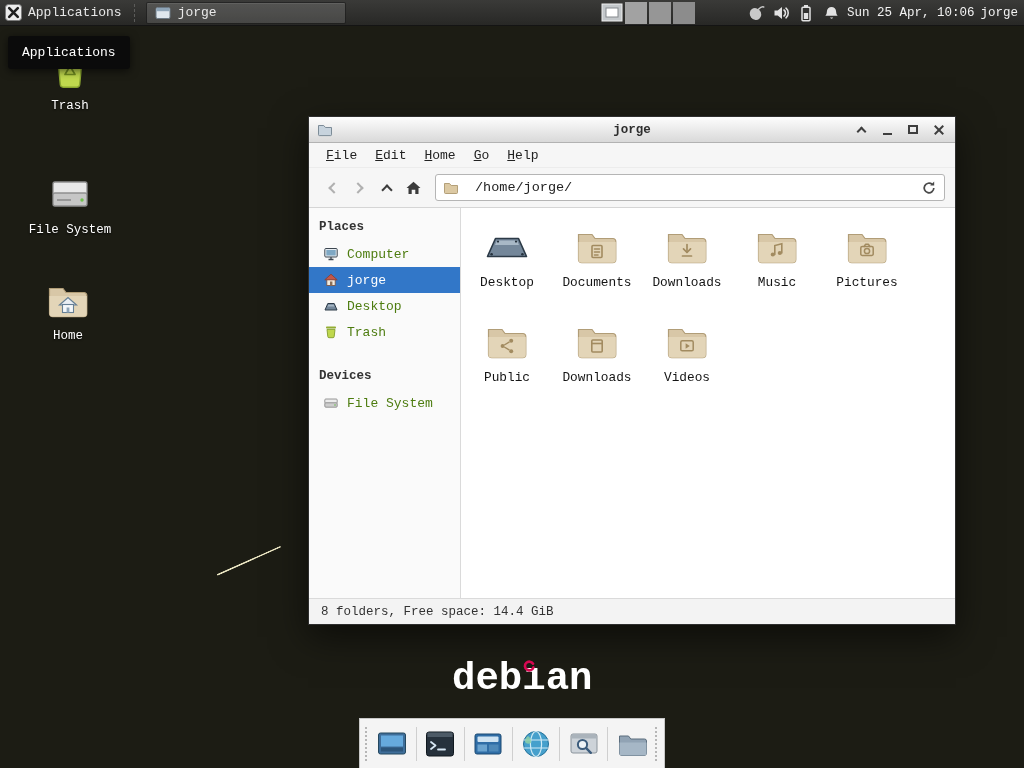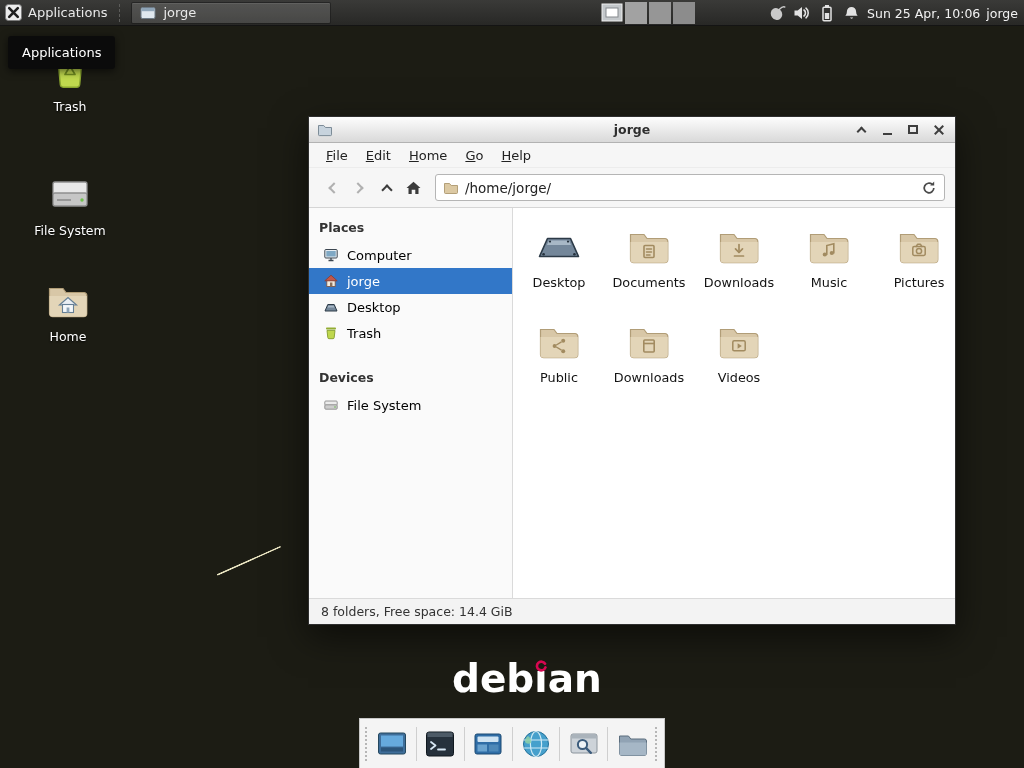--- a/index.html
+++ b/index.html
@@ -1,18 +1,18 @@
 <!DOCTYPE html>
 <html><head>
 <meta charset="utf-8">
 <style>
   *{margin:0;padding:0;box-sizing:border-box;}
   html,body{width:1024px;height:768px;}
   body{font-family:"DejaVu Sans","Liberation Sans",sans-serif;background:#1c1c14;position:relative;overflow:hidden;}
-  .screen{position:absolute;inset:0;}
+  .screen{position:absolute;inset:0;font-family:Liberation Mono, monospace;}
 
   
   .panel{position:absolute;left:0;top:0;width:1024px;height:26px;background:linear-gradient(#3a3a38,#282826);display:flex;align-items:center;color:#e9e9e9;z-index:50;border-bottom:1px solid #141414;}
   .app-btn{display:flex;align-items:center;gap:6px;height:26px;padding:0 10px 0 5px;font-size:13px;}
   .panel-handle{width:6px;height:18px;border-left:1px dashed #5c5c5a;margin:0 2px;}
   .task-btn{display:flex;align-items:center;gap:7px;height:22px;width:200px;margin-left:4px;padding:0 8px;background:rgba(255,255,255,.14);border:1px solid rgba(0,0,0,.55);border-radius:2px;font-size:13px;box-shadow:inset 0 1px 0 rgba(255,255,255,.08);}
   .tray{position:absolute;left:601px;top:2px;height:22px;display:flex;gap:2px;}
   .tray-sq{width:22px;height:22px;}
   .indicators{position:absolute;right:6px;top:0;height:26px;display:flex;align-items:center;gap:6px;}
   .ind-ic{width:19px;height:19px;display:flex;align-items:center;justify-content:center;}
@@ -44,27 +44,27 @@
   .menubar{height:25px;flex:0 0 25px;background:#f6f6f6;display:flex;align-items:center;padding-left:8px;border-bottom:1px solid #ececec;}
   .menu-item{display:inline-block;padding:3px 9px;font-size:13px;color:#222;}
   .menu-item::first-letter{text-decoration:underline;}
 
   .toolbar{height:40px;flex:0 0 40px;background:#f6f6f6;border-bottom:1px solid #d5d5d5;display:flex;align-items:center;padding:0 10px;}
   .nav-btn{width:27px;height:26px;display:flex;align-items:center;justify-content:center;border-radius:3px;}
   .chv{display:inline-block;width:8px;height:8px;}
   .chv-left{border-left:2px solid #b0b0b0;border-bottom:2px solid #b0b0b0;transform:rotate(45deg);margin-left:3px;}
   .chv-right{border-right:2px solid #b0b0b0;border-bottom:2px solid #b0b0b0;transform:rotate(-45deg);margin-right:3px;}
   .chv-up{border-top:2px solid #3c3c3c;border-right:2px solid #3c3c3c;transform:rotate(-45deg);margin-top:4px;}
-  .pathbar{flex:1;height:27px;margin-left:8px;background:#fff;border:1px solid #b5b5b5;border-radius:3px;display:flex;align-items:center;padding:0 7px;gap:6px;}
+  .pathbar{flex:1;height:27px;margin-left:8px;background:#fff;border:1px solid #b5b5b5;border-radius:3px;display:flex;align-items:center;padding:0 7px;gap:16px;}
   .path-input{flex:1;border:none;outline:none;background:transparent;font-family:inherit;font-size:13.5px;color:#222;}
 
   .content{flex:1;display:flex;min-height:0;}
-  .sidebar{width:204px;background:#fafafa;border-right:1px solid #dadada;padding-top:8px;}
+  .sidebar{width:152px;background:#fafafa;border-right:1px solid #dadada;padding-top:8px;}
   .side-header{font-size:12.5px;font-weight:bold;color:#333;padding:4px 10px 7px;}
-  .side-item{height:26px;display:flex;align-items:center;gap:8px;padding-left:14px;font-size:13px;color:#000000;}
+  .side-item{height:26px;display:flex;align-items:center;gap:8px;padding-left:14px;font-size:13px;color:#4d7c0f;}
   .side-item.selected{background:#3277c8;color:#fff;}
   .files{flex:1;position:relative;background:#fff;}
   .file-item{position:absolute;width:88px;text-align:center;}
   .file-icon{width:48px;height:48px;margin:0 auto;}
   .file-label{margin-top:5px;font-size:12.8px;color:#141414;}
   .statusbar{height:26px;flex:0 0 26px;background:#f3f3f3;border-top:1px solid #dadada;display:flex;align-items:center;padding-left:12px;font-size:12.5px;color:#333;}
 
   
   .debian{position:absolute;left:452px;top:658px;font-size:39px;font-weight:bold;color:#fff;display:flex;line-height:1.1;}
   .di{position:relative;}

